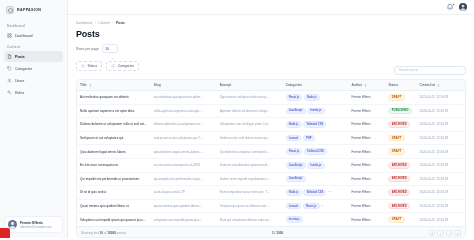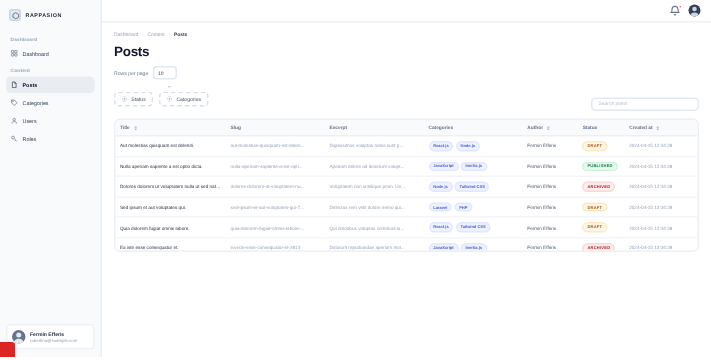--- a/index.html
+++ b/index.html
@@ -4,21 +4,21 @@
 <title>Posts — Admin</title>
 <style>
   * { box-sizing: border-box; margin: 0; padding: 0; }
   html, body {
     width: 474px; height: 238px;
     font-family: "Liberation Sans", sans-serif;
     background: #ffffff;
     color: #0f172a;
     overflow: hidden;
   }
-  .app { display: flex; width: 474px; height: 168px; }
+  .app { display: flex; width: 474px; height: 238px; }
 
   
   .sidebar {
     width: 68px; height: 238px;
     background: #f8fafc;
     border-right: 1px solid #e9edf3;
     display: flex; flex-direction: column;
     flex: 0 0 68px;
   }
   .brand {

